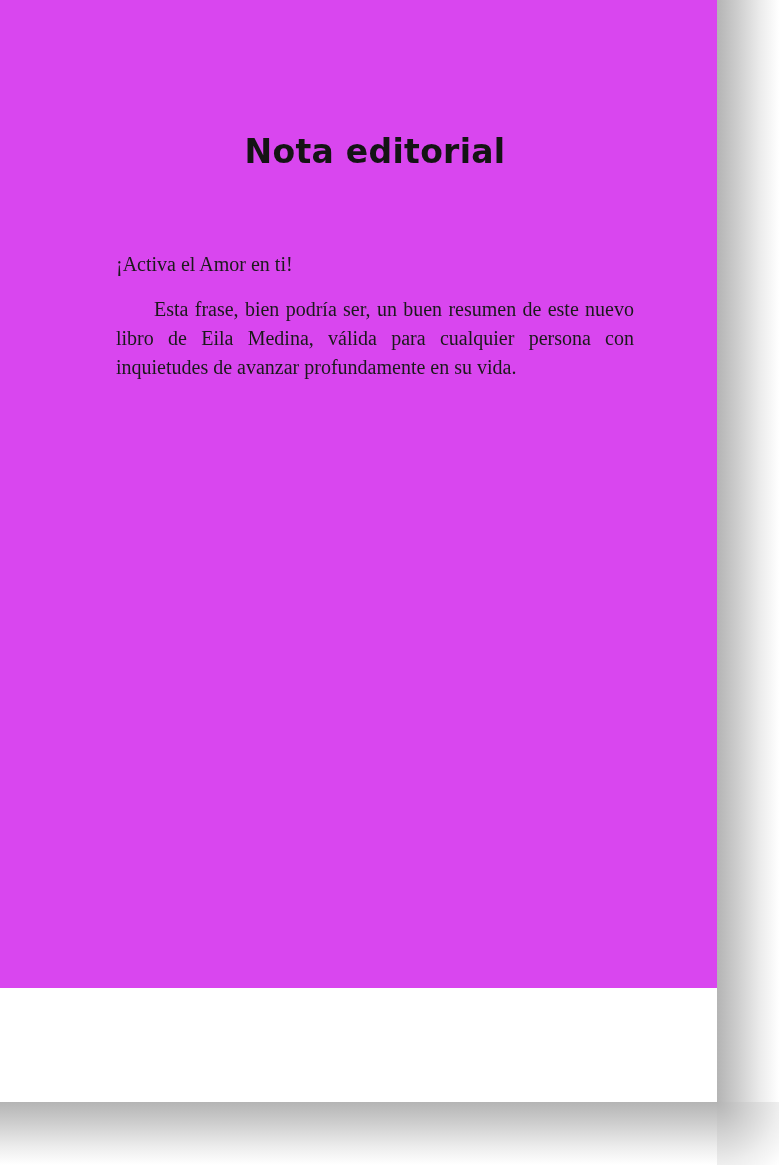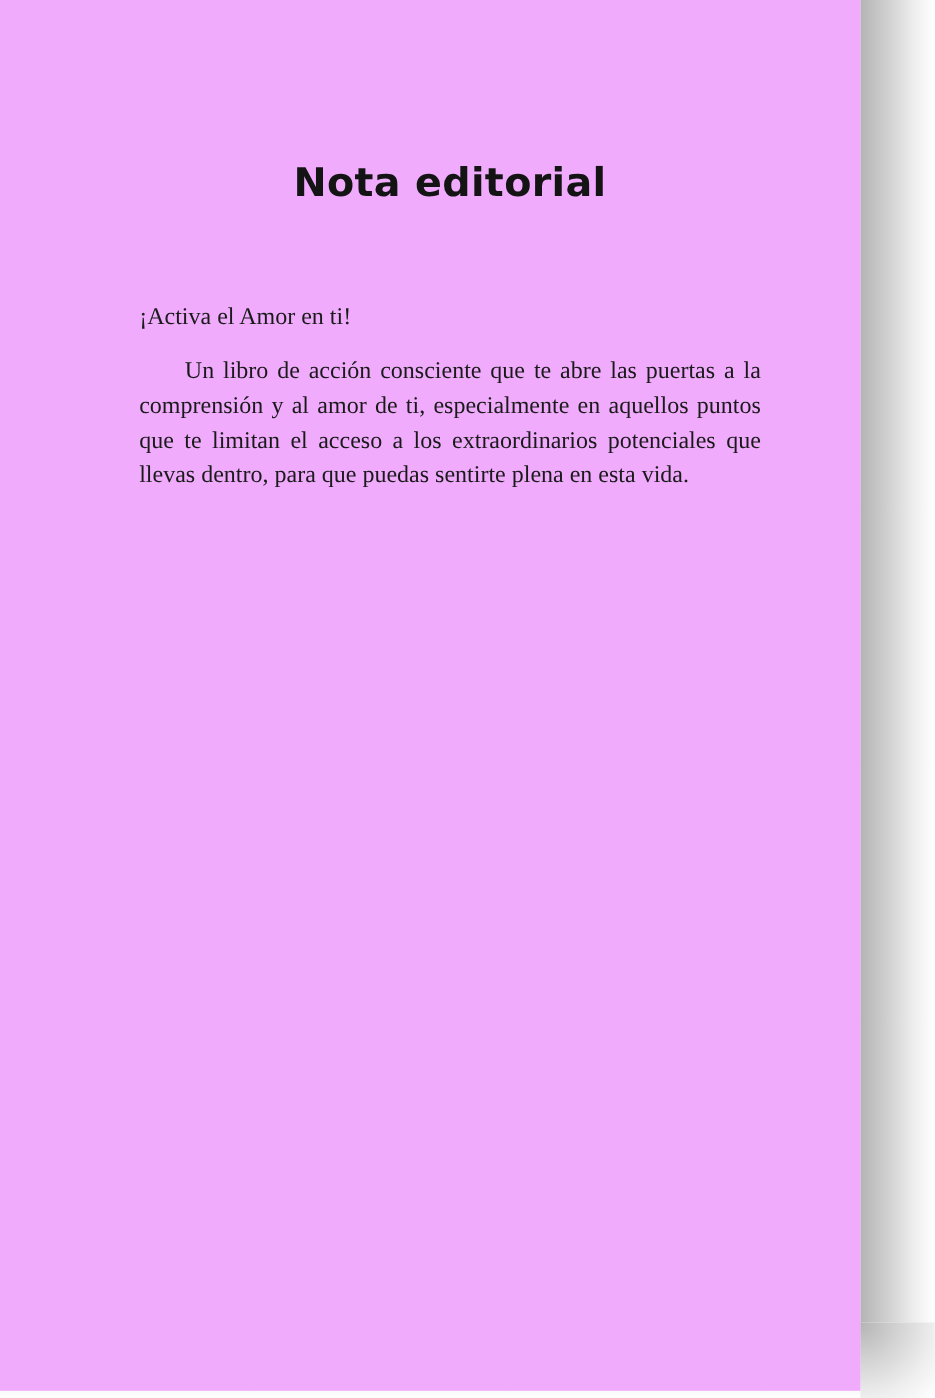--- a/index.html
+++ b/index.html
@@ -38,22 +38,22 @@
       top: 1102px;
       width: 62px;
       height: 63px;
       background: radial-gradient(ellipse at top left, #b4b4b4 0%, #d2d2d2 35%, #eeeeee 70%, #ffffff 100%);
     }
     .page {
       position: absolute;
       left: 0;
       top: 0;
       width: 717px;
-      height: 1159px;
-      background: #f0abfc;
+      height: 988px;
+      background: #d946ef;
     }
     .title {
       position: absolute;
       left: 0;
       top: 130px;
       width: 750px;
       text-align: center;
       font-family: "DejaVu Sans", sans-serif;
       font-weight: bold;
       font-size: 33px;
@@ -91,16 +91,16 @@
 <div class="stage">
   <div class="shadow-right"></div>
   <div class="shadow-bottom"></div>
   <div class="shadow-corner"></div>
 
   <div class="page">
     <h1 class="title">Nota editorial</h1>
 
     <div class="body">
       <p class="first">¡Activa el Amor en ti!</p>
-      <p class="indent">Un libro de acción consciente que te abre las puertas a la comprensión y al amor de ti, especialmente en aquellos puntos que te limitan el acceso a los extraordinarios potenciales que llevas dentro, para que puedas sentirte plena en esta vida.</p>
+      <p class="indent">Esta frase, bien podría ser, un buen resumen de este nuevo libro de Eila Medina, válida para cualquier persona con inquietudes de avanzar profundamente en su vida.</p>
     </div>
   </div>
 </div>
 
 </body></html>

